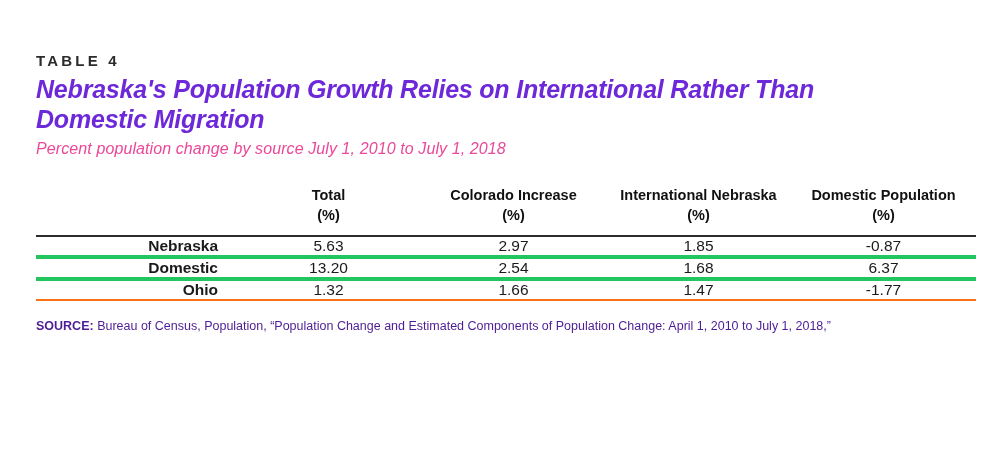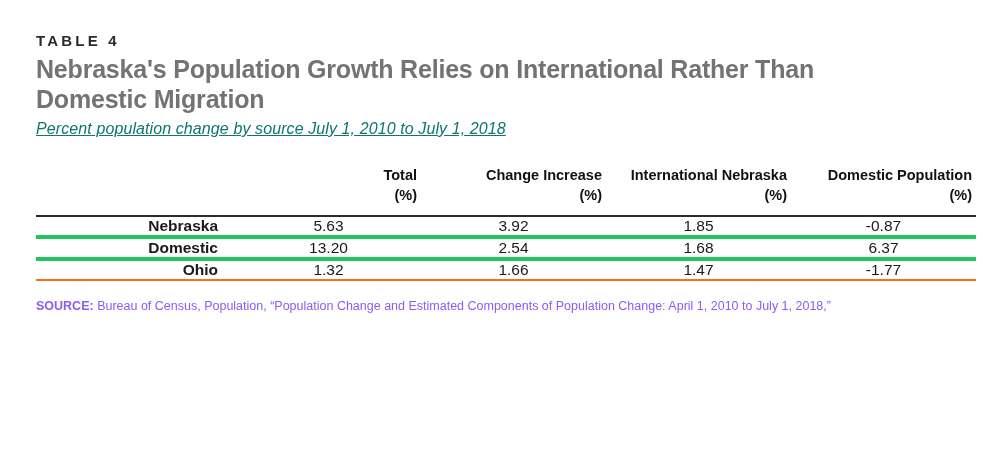--- a/index.html
+++ b/index.html
@@ -12,46 +12,46 @@
     background: #ffffff;
     font-family: "Liberation Sans", sans-serif;
     color: #1a1a1a;
     overflow: hidden;
   }
   .page {
     position: relative;
     width: 1000px;
     height: 340px;
     box-sizing: border-box;
-    padding: 26px 28px 0 34px;
+    padding: 46px 28px 0 34px;
   }
   .table-label {
     font-size: 15px;
     font-weight: 700;
     letter-spacing: 3.2px;
     color: #2b2b2b;
     margin: 6px 0 6px 2px;
     font-family: "Liberation Sans", sans-serif;
   }
   .title {
     font-size: 25px;
     font-weight: 700;
     line-height: 1.18;
-    color: #737373;
+    color: #6d28d9;
     margin: 0 0 4px 2px;
     max-width: 880px;
     letter-spacing: -0.2px;
+    font-style: italic;
   }
   .subtitle {
     font-size: 16px;
     font-style: italic;
-    color: #0f766e;
+    color: #ec4899;
     margin: 6px 0 0 2px;
     letter-spacing: 0.1px;
-    text-decoration: underline;
   }
   table.data {
     width: 940px;
     margin: 28px 0 0 2px;
     border-collapse: collapse;
     table-layout: fixed;
   }
   table.data col.c-label { width: 200px; }
   table.data col.c-val  { width: 185px; }
   table.data th, table.data td {
@@ -62,21 +62,20 @@
   .hdr-cell {
     font-size: 14.5px;
     font-weight: 700;
     line-height: 1.35;
     color: #111;
     padding: 0 4px 10px 4px;
   }
   .hdr-cell .unit { display: block; font-weight: 700; }
   thead tr.header-row th {
     border-bottom: 2px solid #2b2b2b;
-    text-align: right;
   }
   thead tr.header-row th.blank-head {
     border-bottom: 2px solid #2b2b2b;
   }
   tbody td {
     font-size: 15.5px;
     padding: 13px 4px;
     border-bottom: 4px solid #22c55e;
     color: #1a1a1a;
   }
@@ -87,21 +86,21 @@
     font-weight: 700;
     text-align: right;
     padding-right: 18px;
     font-size: 15.5px;
   }
   .source {
     margin: 16px 0 0 2px;
     width: 940px;
     font-size: 12.5px;
     line-height: 1.5;
-    color: #8b5cf6;
+    color: #4c1d95;
   }
   .source .src-label {
     font-weight: 700;
   }
   .source .src-url {
     display: block;
   }
 </style>
 </head>
 <body>
@@ -126,21 +125,21 @@
       <tr class="header-row">
         <th class="blank-head"></th>
         <th>
           <div class="hdr-cell">
             <span>Total</span>
             <span class="unit">(%)</span>
           </div>
         </th>
         <th>
           <div class="hdr-cell">
-            <span>Change Increase</span>
+            <span>Colorado Increase</span>
             <span class="unit">(%)</span>
           </div>
         </th>
         <th>
           <div class="hdr-cell">
             <span>International Nebraska</span>
             <span class="unit">(%)</span>
           </div>
         </th>
         <th>
@@ -148,21 +147,21 @@
             <span>Domestic Population</span>
             <span class="unit">(%)</span>
           </div>
         </th>
       </tr>
     </thead>
     <tbody>
       <tr>
         <td class="row-label">Nebraska</td>
         <td>5.63</td>
-        <td>3.92</td>
+        <td>2.97</td>
         <td>1.85</td>
         <td>-0.87</td>
       </tr>
       <tr>
         <td class="row-label">Domestic</td>
         <td>13.20</td>
         <td>2.54</td>
         <td>1.68</td>
         <td>6.37</td>
       </tr>

